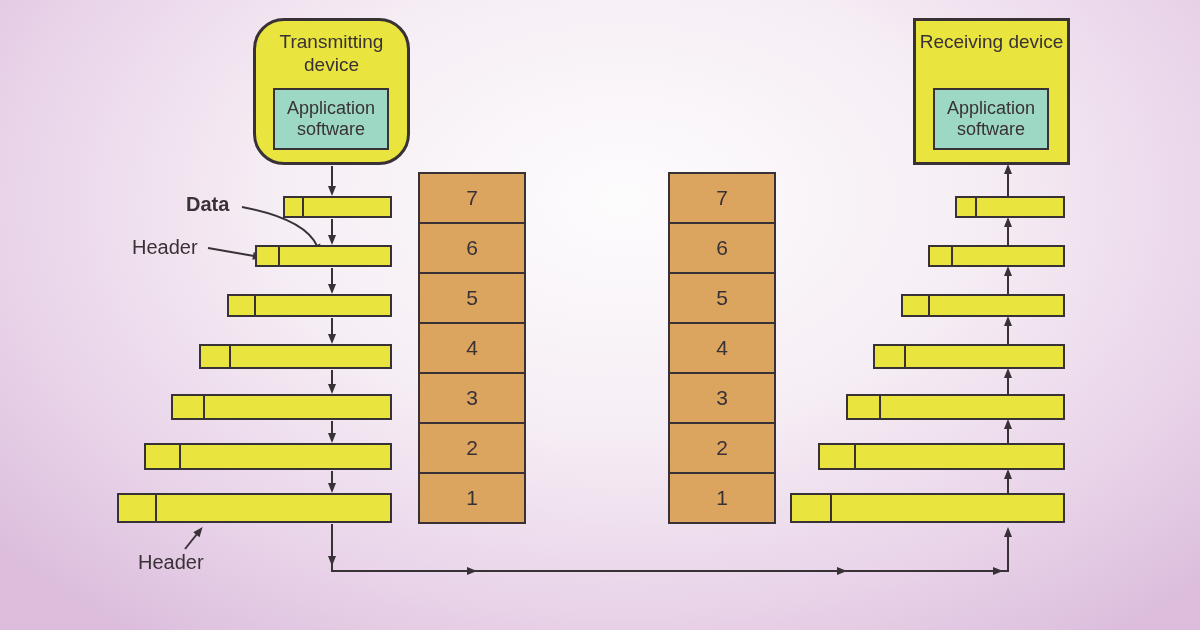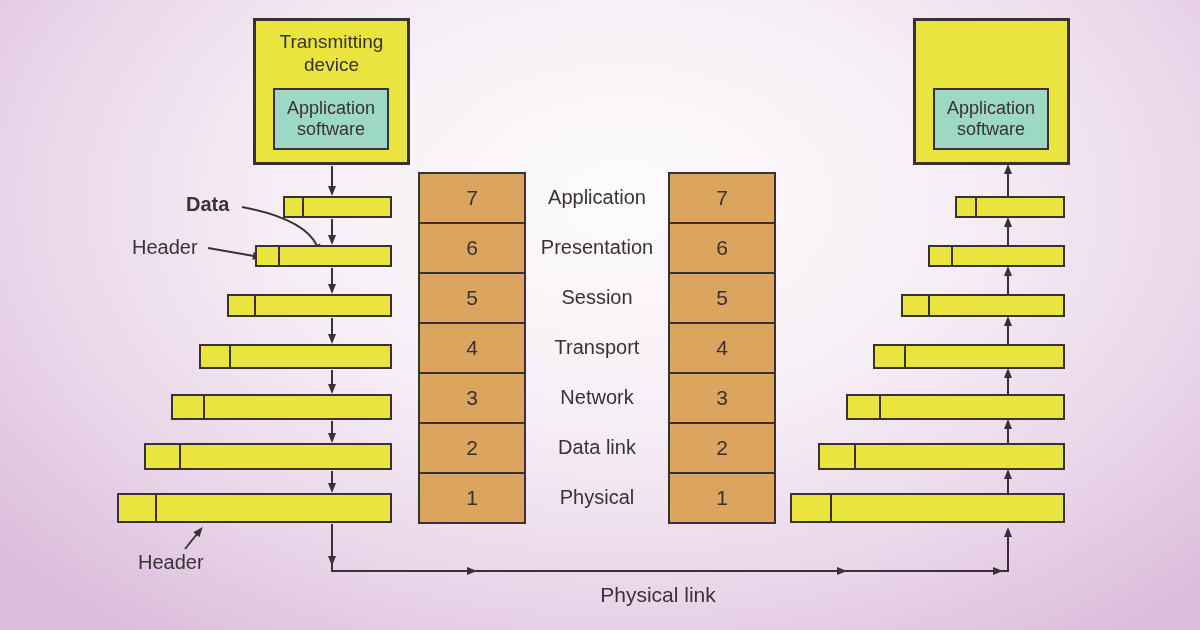--- a/index.html
+++ b/index.html
@@ -105,52 +105,44 @@
       <path class="arrow" d="M1008 394 L1008 377"></path>
       <path class="arrow" d="M1008 443 L1008 428"></path>
       <path class="arrow" d="M1008 493 L1008 478"></path>
     </g>
 
     <path class="arrow" d="M242 207 Q305 219 317 246"></path>
     <path class="arrow" d="M208 248 L254 256"></path>
     <path class="arrow" d="M185 549 L197 534"></path>
   </svg>
 
-  <div class="device" style="left:253px;top:18px;">
+  <div class="device" style="left:253px;top:18px;border-radius:31px;">
     <div class="device-title">Transmitting device</div>
     <div class="software-box">
       <span>Application software</span>
     </div>
   </div>
 
   <div class="device" style="left:913px;top:18px;">
+    <div class="device-title">Receiving device</div>
     <div class="software-box">
       <span>Application software</span>
     </div>
   </div>
 
   <div class="stack" style="left:418px;">
     <div class="cell">7</div>
     <div class="cell">6</div>
     <div class="cell">5</div>
     <div class="cell">4</div>
     <div class="cell">3</div>
     <div class="cell">2</div>
     <div class="cell">1</div>
   </div>
 
-  <div class="layer-labels">
-    <div class="lrow">Application</div>
-    <div class="lrow">Presentation</div>
-    <div class="lrow">Session</div>
-    <div class="lrow">Transport</div>
-    <div class="lrow">Network</div>
-    <div class="lrow">Data link</div>
-    <div class="lrow">Physical</div>
-  </div>
 
   <div class="stack" style="left:668px;">
     <div class="cell">7</div>
     <div class="cell">6</div>
     <div class="cell">5</div>
     <div class="cell">4</div>
     <div class="cell">3</div>
     <div class="cell">2</div>
     <div class="cell">1</div>
   </div>
@@ -195,15 +187,14 @@
   <div class="packet" style="left:818px;top:443px;width:247px;height:27px;">
       <div class="hdr" style="width:36px;"></div>
     </div>
   <div class="packet" style="left:790px;top:493px;width:275px;height:30px;">
       <div class="hdr" style="width:40px;"></div>
     </div>
 
   <div class="anno" style="left:186px;top:193px;font-weight:bold;">Data</div>
   <div class="anno" style="left:132px;top:236px;">Header</div>
   <div class="anno" style="left:138px;top:551px;">Header</div>
-  <div class="anno center" style="left:578px;top:583px;width:160px;font-size:21px;">Physical link</div>
 
 </div>
 
 </body></html>

